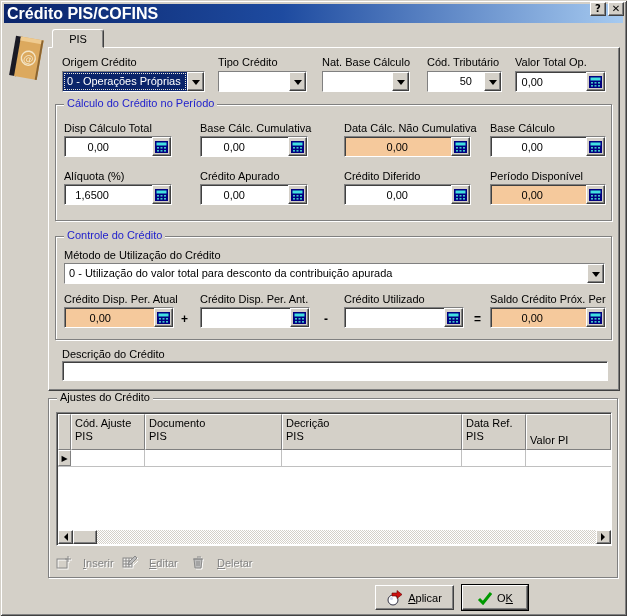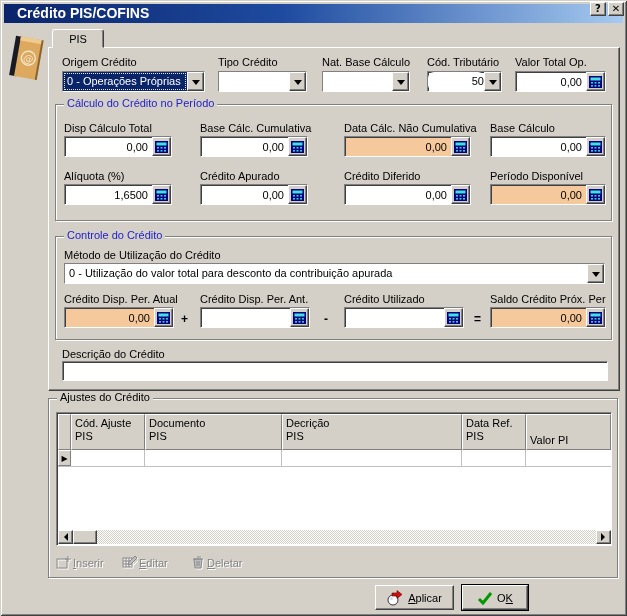--- a/index.html
+++ b/index.html
@@ -9,21 +9,21 @@
   .dialog {
     position:relative; width:627px; height:616px; background:#D4D0C8;
     box-shadow: inset 1px 1px 0 #D4D0C8, inset -1px -1px 0 #404040,
                 inset 2px 2px 0 #FFFFFF, inset -2px -2px 0 #808080;
     overflow:hidden;
   }
 
   .titlebar {
     position:absolute; left:4px; top:4px; width:619px; height:19px;
     background:linear-gradient(90deg,#0A246A 0%,#1E4BA0 45%,#A6CAF0 100%);
-    color:#fff; font-weight:bold; font-size:14px; line-height:19px; padding-left:13px;
+    color:#fff; font-weight:bold; font-size:16px; line-height:19px; padding-left:3px;
   }
   .tb-btn {
     position:absolute; top:2px; width:16px; height:14px; text-align:center;
     font-size:10px; font-weight:bold; line-height:12px; cursor:default;
     background:#D4D0C8; border:1px solid; border-color:#fff #404040 #404040 #fff;
     box-shadow: inset -1px -1px 0 #808080; color:#000; padding:0;
     font-family:"DejaVu Sans", sans-serif;
   }
   .tb-help { right:21px; }
   .tb-close { right:3px; }
@@ -42,29 +42,29 @@
     box-shadow: inset -1px -1px 0 #808080; z-index:1;
   }
 
   .label { position:absolute; white-space:nowrap; z-index:5; }
   .blue-cap { color:#2222CC; }
 
   
   .combo { position:absolute; height:21px; display:flex; z-index:5;
     border:1px solid; border-color:#808080 #fff #fff #808080; box-shadow: inset 1px 1px 0 #404040; background:#fff; }
   .combo .val { flex:1; padding:3px 3px 0 4px; overflow:hidden; white-space:nowrap; background:#fff; }
-  .combo .val.num { text-align:right; padding-right:0;border-radius:6px; }
+  .combo .val.num { text-align:right; padding-right:12px; }
   .combo.focused .val { background:#0A246A; color:#fff; outline:1px dotted #E8E4D8; outline-offset:-2px; }
   .combo .drop { width:17px; display:flex; align-items:center; justify-content:center;
     background:#D4D0C8; border:1px solid; border-color:#fff #404040 #404040 #fff; box-shadow: inset -1px -1px 0 #808080; }
   .arrow-dn { width:0; height:0; border:4px solid transparent; border-top:5px solid #000; margin-top:5px; }
 
   
   .editcalc { position:absolute; height:21px; display:flex; z-index:5;
-    border:1px solid; border-color:#808080 #fff #fff #808080; box-shadow: inset 1px 1px 0 #404040; background:#fff; }
+    border:1px solid; border-color:#808080 #fff #fff #808080; box-shadow: inset 1px 1px 0 #404040; background:#fff;gap:39px; }
   .editcalc input { flex:1; min-width:0; border:none; background:transparent; font:inherit;
     text-align:right; padding:0 4px 0 3px; outline:none; }
   .editcalc.hl { background:#F5C99C; }
   .calcbtn { width:19px; padding:0; display:flex; align-items:center; justify-content:center;
     background:#D4D0C8; border:1px solid; border-color:#fff #404040 #404040 #fff; box-shadow: inset -1px -1px 0 #808080; }
 
   .plaininput { position:absolute; z-index:5; border:1px solid; border-color:#808080 #fff #fff #808080;
     box-shadow: inset 1px 1px 0 #404040; background:#fff; font:inherit; padding:2px 4px; outline:none; }
 
   .groupbox { position:absolute; border:1px solid #808080;
@@ -92,21 +92,21 @@
   .hscroll { position:absolute; left:1px; bottom:1px; width:553px; height:14px;
     background: repeating-conic-gradient(#fff 0% 25%, #D4D0C8 0% 50%) 0 0 / 2px 2px; display:flex; align-items:stretch; }
   .hs-btn { width:15px; padding:0; display:flex; align-items:center; justify-content:center;
     background:#D4D0C8; border:1px solid; border-color:#fff #404040 #404040 #fff; box-shadow: inset -1px -1px 0 #808080; }
   .hs-tri-l { width:0;height:0;border:4px solid transparent;border-right:4px solid #000;margin-left:-3px; }
   .hs-tri-r { width:0;height:0;border:4px solid transparent;border-left:4px solid #000;margin-right:-3px; }
   .hs-thumb { width:24px; background:#D4D0C8; border:1px solid; border-color:#fff #404040 #404040 #fff; box-shadow: inset -1px -1px 0 #808080; }
   .hs-spacer { flex:1; }
 
   
-  .toolbtn { position:absolute; top:553px; height:20px; display:flex; align-items:center; gap:1px;
+  .toolbtn { position:absolute; top:553px; height:20px; display:flex; align-items:center; gap:11px;
     color:#848484; text-shadow:1px 1px 0 #fff; z-index:5; background:transparent; border:none; font:inherit; padding:0 2px; }
   .mn { text-decoration:underline; }
 
   
   .btn { position:absolute; top:585px; height:25px; display:flex; align-items:center; justify-content:center;
     gap:5px; font:inherit; cursor:default; z-index:5;
     background:#D4D0C8; border:1px solid; border-color:#fff #404040 #404040 #fff; box-shadow: inset -1px -1px 0 #808080; }
   .btn-default { box-shadow: inset -1px -1px 0 #808080, 0 0 0 1px #000; }
 
   .bookicon { position:absolute; left:6px; top:32px; width:42px; height:56px; z-index:5; }

